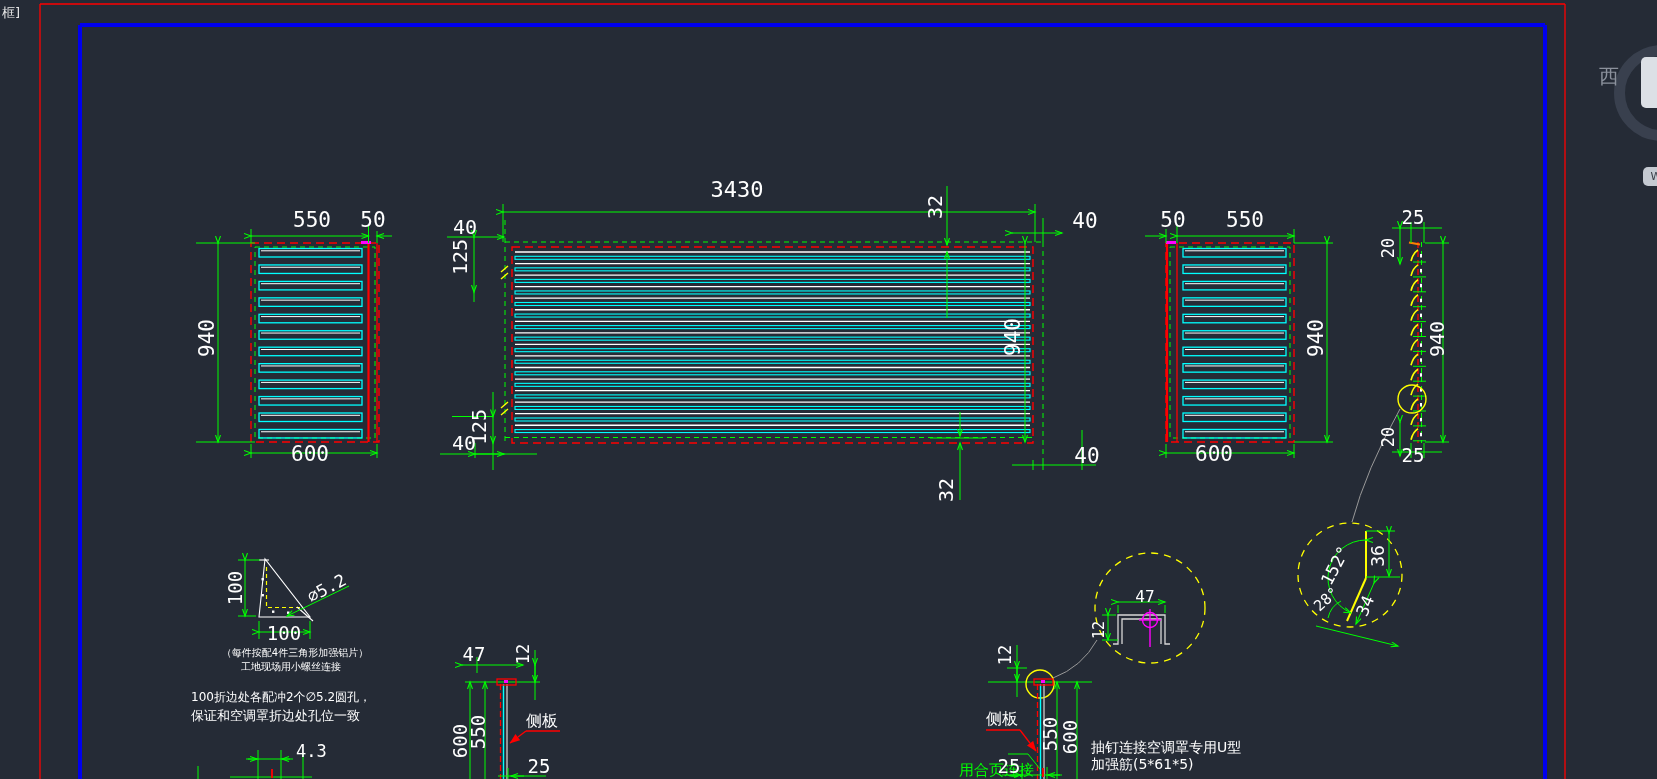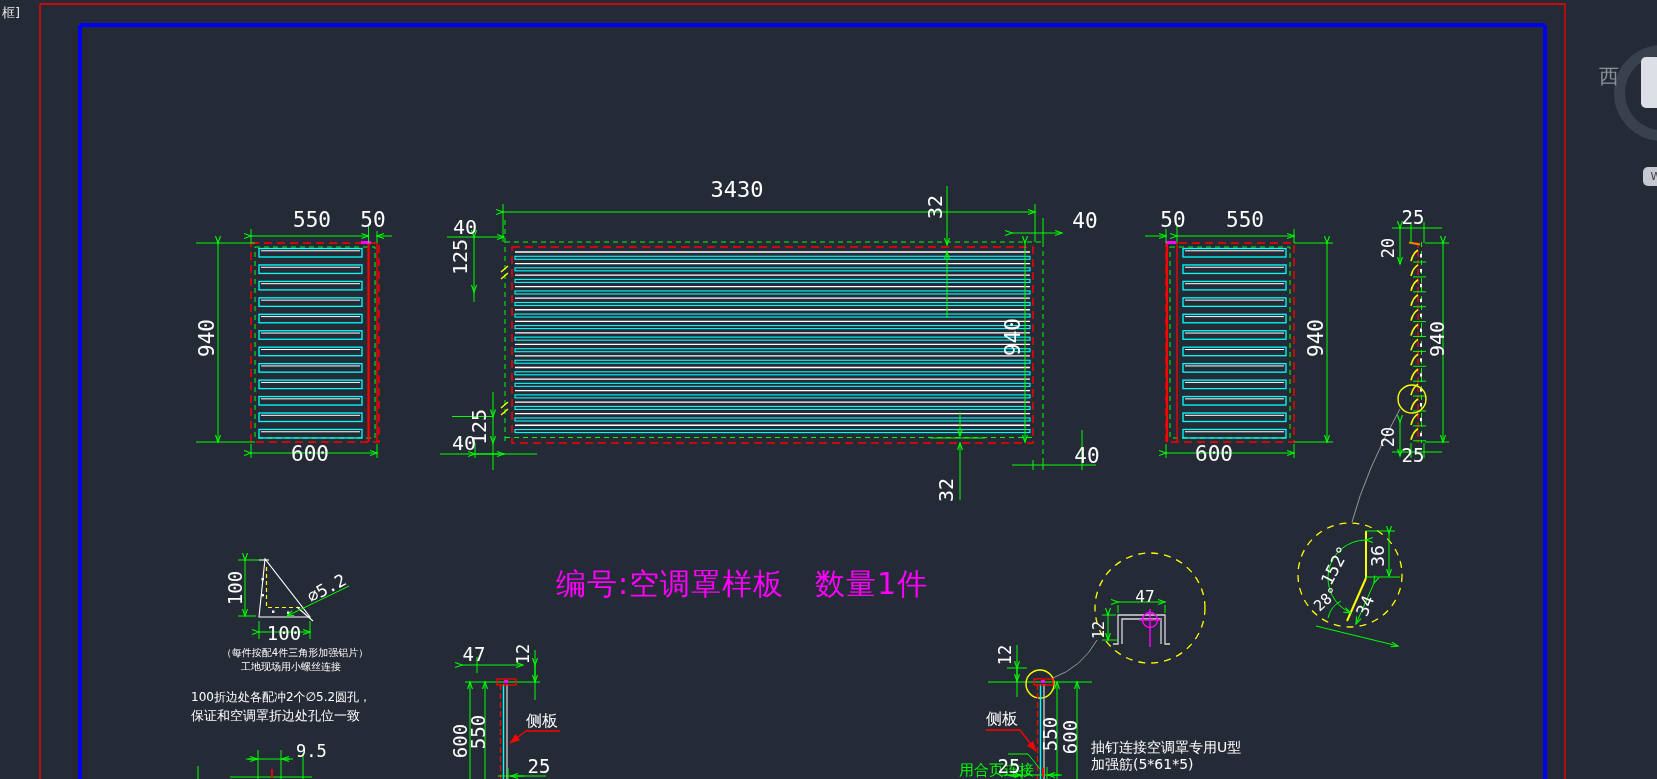--- a/index.html
+++ b/index.html
@@ -380,21 +380,20 @@
     <line class="g" x1="281" y1="750" x2="281" y2="779"></line>
     <line class="g" x1="303" y1="753" x2="303" y2="779"></line>
     <line class="g" x1="198" y1="766" x2="198" y2="779"></line>
     <line class="g" x1="230" y1="777" x2="312" y2="777"></line>
     <line x1="272" y1="769" x2="272" y2="778" stroke="#ff0000" stroke-width="1.8"></line>
   </g>
 </svg>
 
 <div class="lb cjk" style="left:2px;top:6px;font-size:13px;color:#e8e8e8">框]</div>
 
-<div class="lb cjk" style="left:556px;top:568px;font-size:30px;color:#ff00ff;letter-spacing:1px">编号:空调罩样板　数量1件</div>
 
 <div class="lb ctr" style="left:281px;top:209px;width:62px;font-size:21px">550</div>
 <div class="lb ctr" style="left:352px;top:209px;width:42px;font-size:21px">50</div>
 <div class="lb ctr rot" style="left:177px;top:327px;width:60px;height:22px;font-size:21px">940</div>
 <div class="lb ctr" style="left:279px;top:443px;width:62px;font-size:21px">600</div>
 
 <div class="lb ctr" style="left:705px;top:178px;width:64px;font-size:22px">3430</div>
 <div class="lb ctr" style="left:447px;top:217px;width:36px;font-size:20px">40</div>
 <div class="lb ctr rot" style="left:431px;top:246px;width:60px;height:22px;font-size:20px">125</div>
 <div class="lb ctr rot" style="left:906px;top:196px;width:60px;height:22px;font-size:20px">32</div>
@@ -441,20 +440,20 @@
 <div class="lb cjk" style="left:1091px;top:757px;font-size:14px">加强筋(5*61*5)</div>
 
 <div class="lb ctr rot" style="left:206px;top:578px;width:60px;height:20px;font-size:19px">100</div>
 <div class="lb ctr" style="left:262px;top:624px;width:44px;font-size:19px">100</div>
 <div class="lb ctr" style="left:297px;top:580px;width:60px;font-size:17px;transform:rotate(-28deg)">∅5.2</div>
 <div class="lb ctr cjk" style="left:220px;top:648px;width:150px;font-size:10px">（每件按配4件三角形加强铝片）</div>
 <div class="lb ctr cjk" style="left:230px;top:662px;width:122px;font-size:10px">工地现场用小螺丝连接</div>
 
 <div class="lb cjk" style="left:191px;top:691px;font-size:12px">100折边处各配冲2个∅5.2圆孔，</div>
 <div class="lb cjk" style="left:191px;top:709px;font-size:13px">保证和空调罩折边处孔位一致</div>
-<div class="lb" style="left:296px;top:743px;font-size:17px">9.5</div>
+<div class="lb" style="left:296px;top:743px;font-size:17px">4.3</div>
 
 <div id="wm-ring"></div>
 <div id="wm-box"></div>
 <div class="lb cjk" style="left:1599px;top:66px;font-size:20px;color:#8b919c">西</div>
 <div id="wm-badge">W</div>
 
 </div>
 
 </body></html>

